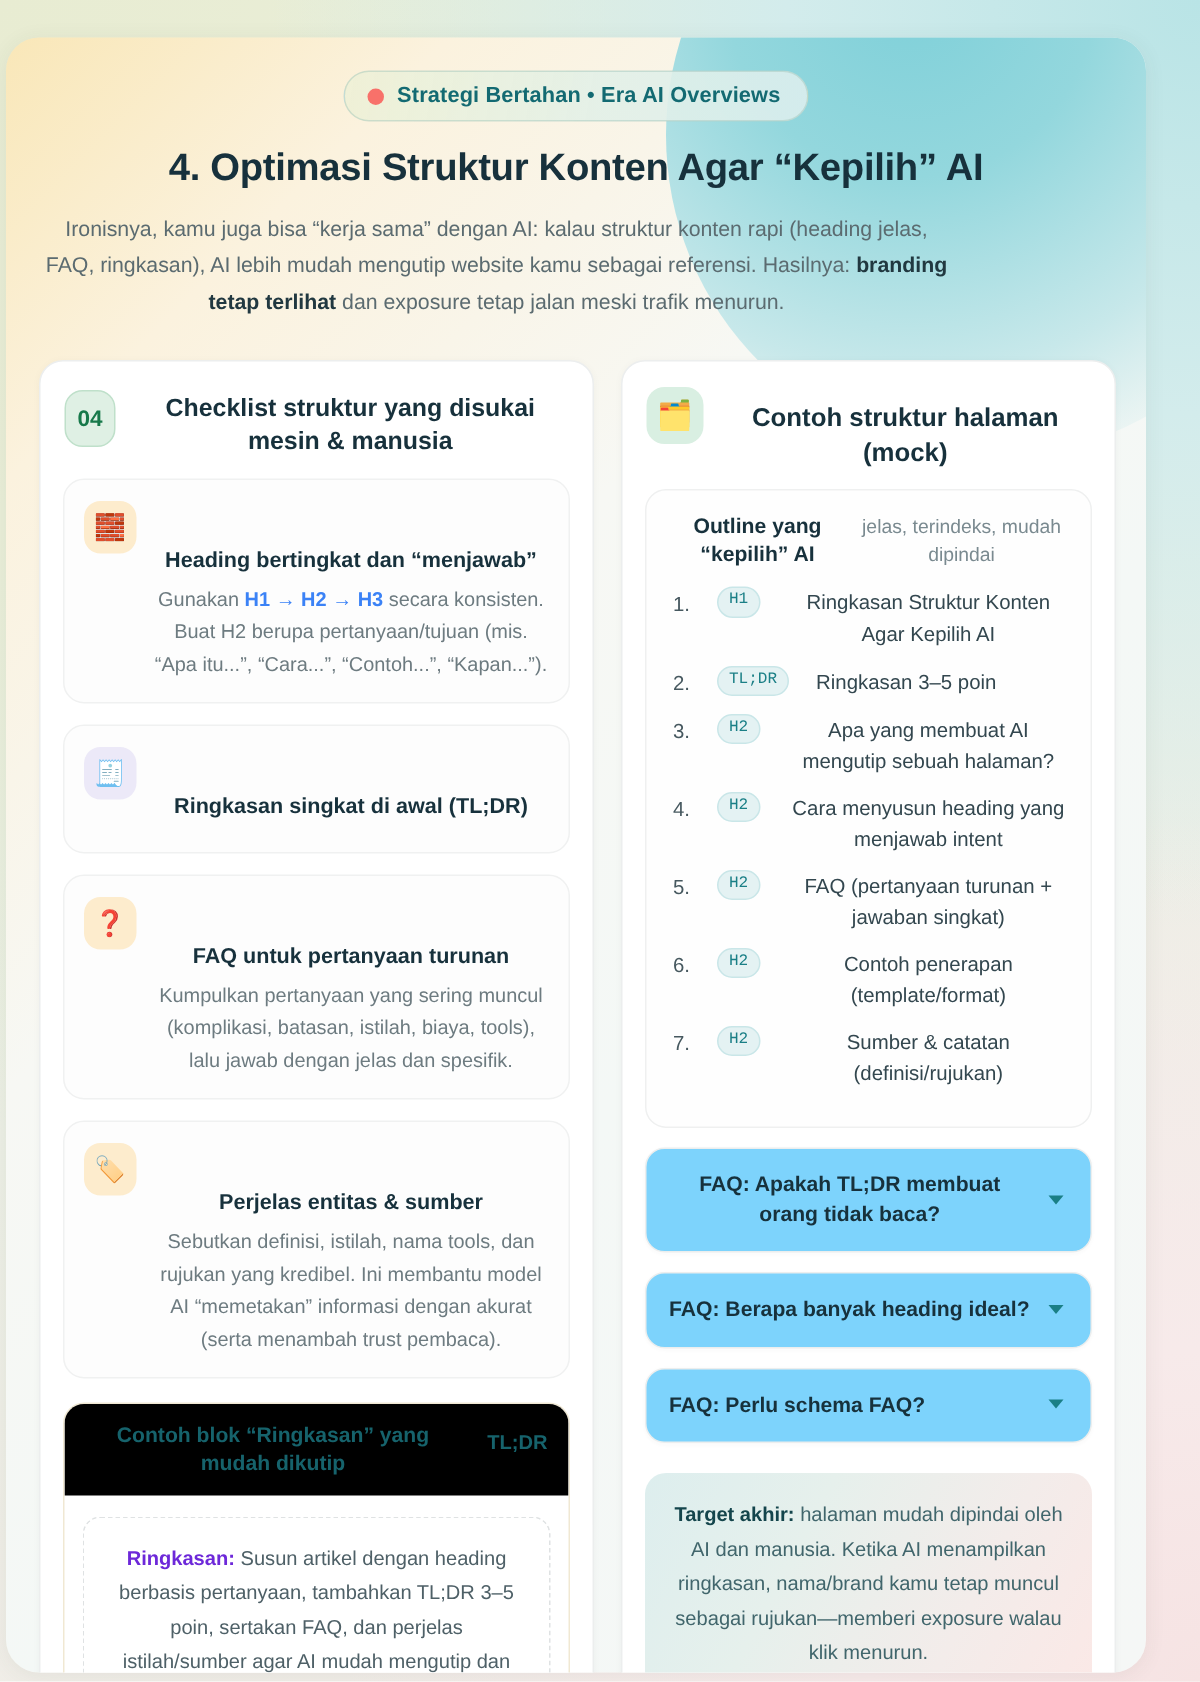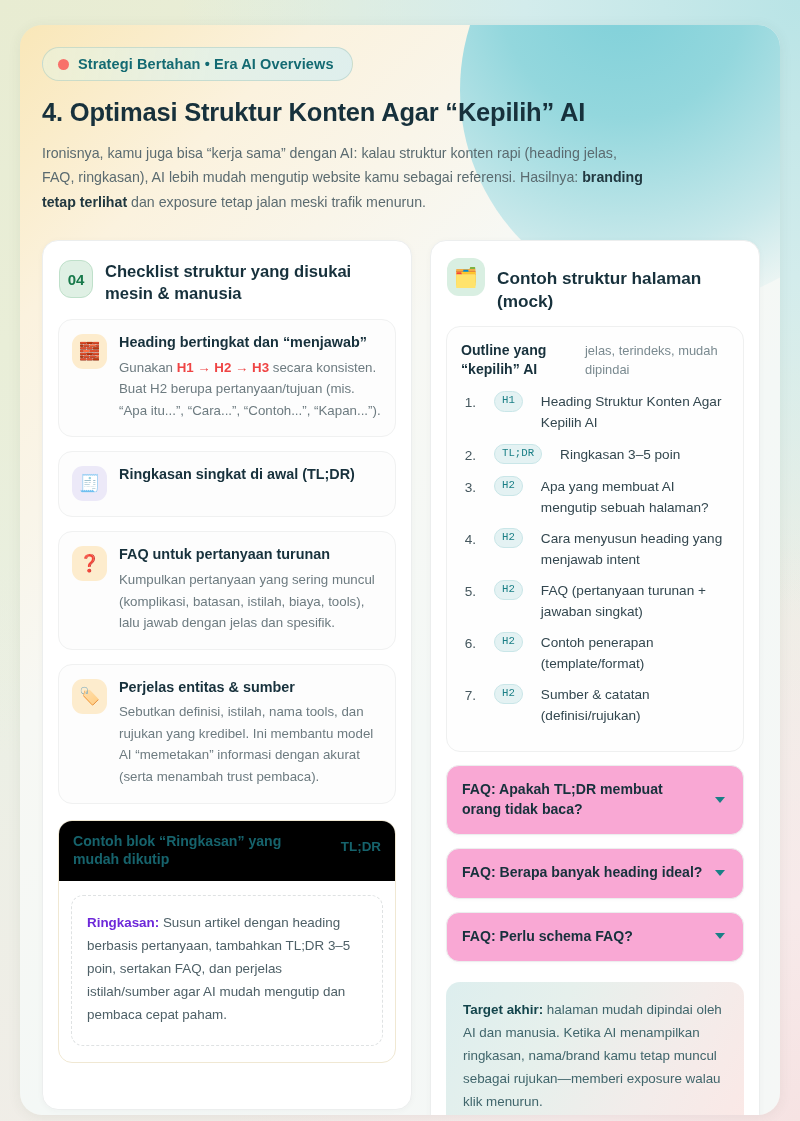--- a/index.html
+++ b/index.html
@@ -16,28 +16,29 @@
       radial-gradient(circle at 100% 100%, #f6e3e3 0%, #f7eaea 16%, rgba(247,240,235,0) 42%),
       radial-gradient(circle at 100% 0%, #b9e4e6 0%, #d3ecec 20%, rgba(228,240,232,0) 45%),
       radial-gradient(circle at 0% 0%, #e8ecd2 0%, #e9eed8 25%, rgba(233,238,216,0) 55%),
       linear-gradient(160deg, #e9eedb 0%, #eaf0e4 40%, #f3ece9 100%);
     overflow: hidden;
   }
 
   
   .page-card {
     position: absolute;
-    left: 20px;
+    left: 4px;
     top: 25px;
     width: 760px;
     height: 1090px;
     border-radius: 22px;
     overflow: hidden;
     background: linear-gradient(135deg, #f9e7b8 0%, #fbf2de 16%, #f7f8f4 38%, #f4f8f6 60%, #f5f7f6 100%);
     box-shadow: 0 2px 14px rgba(60,70,60,0.07);
+    text-align: center;
   }
   .page-card:before {
     content: "";
     position: absolute;
     right: -110px;
     top: -150px;
     width: 430px;
     height: 430px;
     border-radius: 50%;
     background: radial-gradient(circle at 38% 28%, #7fd0d9 0%, #93d7dd 30%, #c7e8ea 62%, rgba(231,243,243,0) 84%);
@@ -166,34 +167,34 @@
     flex: none;
     border-radius: 11px;
     background: #fdeccd;
     display: flex; align-items: center; justify-content: center;
     font-size: 17px;
     line-height: 1;
     margin-top: 1px;
   }
   .item-ico.lilac { background: #ece9f8; }
   .item-ico.peach { background: #fdeccd; }
-  .item-body { flex: 1; min-width: 0; }
+  .item-body { flex: 1; min-width: 0; margin-top: 32px; }
   .item-title {
     font-size: 14.4px;
     font-weight: bold;
     color: #17313c;
     margin-bottom: 5px;
     line-height: 1.3;
   }
   .item-desc {
     font-size: 13.3px;
     line-height: 1.62;
     color: #6d7b80;
   }
-  .item-desc b { color: #ef4444; font-weight: bold; }
+  .item-desc b { color: #3b82f6; font-weight: bold; }
 
   
   .tldr-block {
     margin-top: 16px;
     border: 1px solid #f0e8d3;
     border-radius: 14px;
     overflow: hidden;
     background: #ffffff;
   }
   .tldr-head {
@@ -289,21 +290,21 @@
     margin-top: 1px;
     line-height: 1.25;
   }
   .outline-list .txt { padding-top: 1px; }
 
   
   .faq {
     margin-top: 13px;
     border: 1px solid #eceeee;
     border-radius: 13px;
-    background: #f9a8d4;
+    background: #7dd3fc;
     padding: 14px 14px 15px 15px;
     display: flex;
     align-items: center;
     justify-content: space-between;
     gap: 12px;
     box-shadow: 0 1px 3px rgba(60,70,70,0.03);
   }
   .faq-q {
     font-size: 14.1px;
     font-weight: bold;
@@ -413,21 +414,21 @@
           </div>
 
           <div class="outline-card">
             <div class="outline-head">
               <div class="outline-head-l">Outline yang “kepilih” AI</div>
               <div class="outline-head-r">jelas, terindeks, mudah dipindai</div>
             </div>
             <ol class="outline-list">
               <li>
                   <span class="tag">H1</span>
-                  <span class="txt">Heading Struktur Konten Agar Kepilih AI</span>
+                  <span class="txt">Ringkasan Struktur Konten Agar Kepilih AI</span>
                 </li>
               <li>
                   <span class="tag">TL;DR</span>
                   <span class="txt">Ringkasan 3–5 poin</span>
                 </li>
               <li>
                   <span class="tag">H2</span>
                   <span class="txt">Apa yang membuat AI mengutip sebuah halaman?</span>
                 </li>
               <li>

